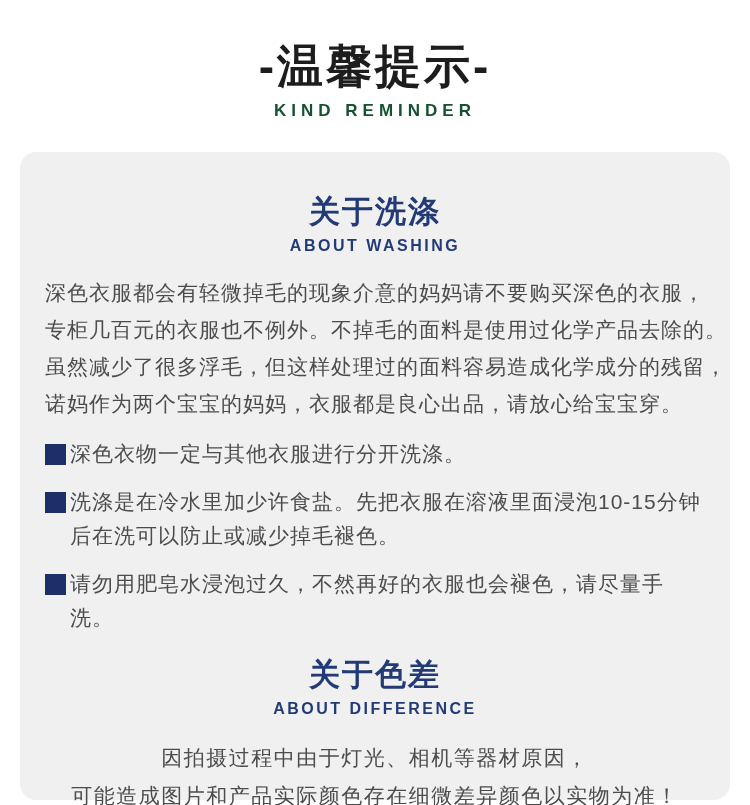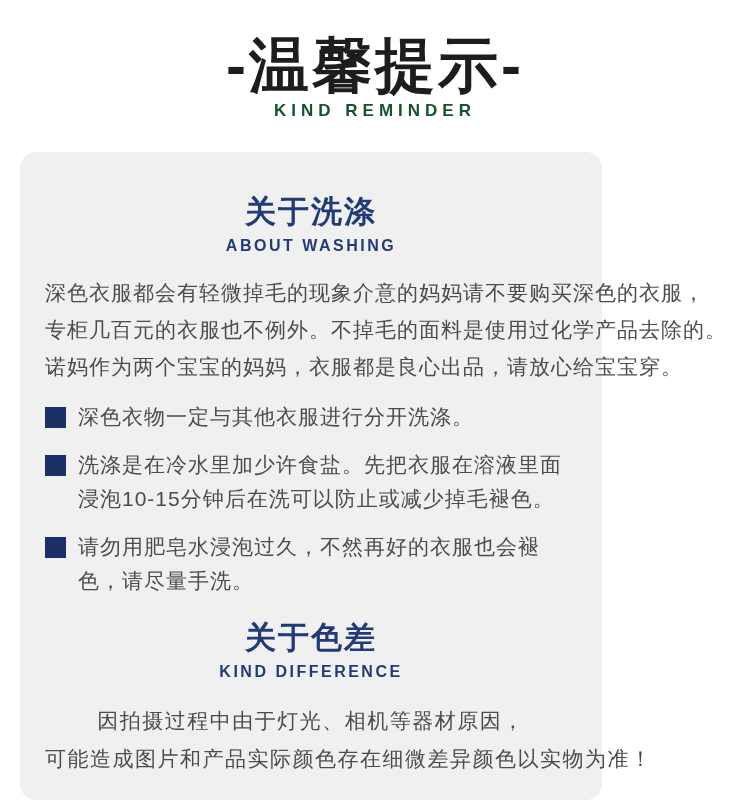--- a/index.html
+++ b/index.html
@@ -21,38 +21,38 @@
     overflow: hidden;
     background: var(--page-bg);
   }
 
   
   .header {
     padding-top: 38px;
     text-align: center;
   }
   .header-title {
-    font-size: 60px;
+    font-size: 46px;
     line-height: 56px;
     font-weight: 800;
     letter-spacing: 3px;
     color: var(--title-black);
   }
   .header-subtitle {
     margin-top: 7px;
     font-size: 17px;
     font-weight: 700;
     letter-spacing: 5px;
     color: #14532d;
   }
 
   
   .card {
     margin: 31px 20px 7px 20px;
-    width: 582px;
+    width: 710px;
     height: 648px;
     background: var(--card-bg);
     border-radius: 16px;
     padding: 40px 25px 26px 25px;
   }
 
   .sec-title {
     text-align: center;
     font-size: 31px;
     line-height: 40px;
@@ -80,21 +80,21 @@
     white-space: nowrap;
   }
 
   .tips {
     list-style: none;
     margin-top: 15px;
   }
   .tip {
     display: flex;
     align-items: flex-start;
-    gap: 12px;
+    gap: 4px;
     margin-bottom: 14px;
   }
   .tip-square {
     flex: 0 0 auto;
     width: 21px;
     height: 21px;
     margin-top: 7px;
     background: #1c3067;
   }
   .tip-text {
@@ -129,40 +129,41 @@
   </header>
 
   <section class="card">
 
     <h2 class="sec-title">关于洗涤</h2>
     <div class="sec-subtitle">ABOUT WASHING</div>
 
     <div class="intro">
       <div class="intro-line">深色衣服都会有轻微掉毛的现象介意的妈妈请不要购买深色的衣服，</div>
       <div class="intro-line">专柜几百元的衣服也不例外。不掉毛的面料是使用过化学产品去除的。</div>
+      <div class="intro-line">虽然减少了很多浮毛，但这样处理过的面料容易造成化学成分的残留，</div>
       <div class="intro-line">诺妈作为两个宝宝的妈妈，衣服都是良心出品，请放心给宝宝穿。</div>
     </div>
 
     <ul class="tips">
       <li class="tip">
         <span class="tip-square"></span>
         <span class="tip-text">深色衣物一定与其他衣服进行分开洗涤。</span>
       </li>
       <li class="tip">
         <span class="tip-square"></span>
         <span class="tip-text">洗涤是在冷水里加少许食盐。先把衣服在溶液里面浸泡10-15分钟后在洗可以防止或减少掉毛褪色。</span>
       </li>
       <li class="tip">
         <span class="tip-square"></span>
         <span class="tip-text">请勿用肥皂水浸泡过久，不然再好的衣服也会褪色，请尽量手洗。</span>
       </li>
     </ul>
 
     <h2 class="sec-title color-sec-title">关于色差</h2>
-    <div class="sec-subtitle">KIND DIFFERENCE</div>
+    <div class="sec-subtitle">ABOUT DIFFERENCE</div>
 
     <div class="outro">
       <div class="outro-line">因拍摄过程中由于灯光、相机等器材原因，</div>
       <div class="outro-line">可能造成图片和产品实际颜色存在细微差异颜色以实物为准！</div>
     </div>
 
   </section>
 </div>
 
 </body></html>

